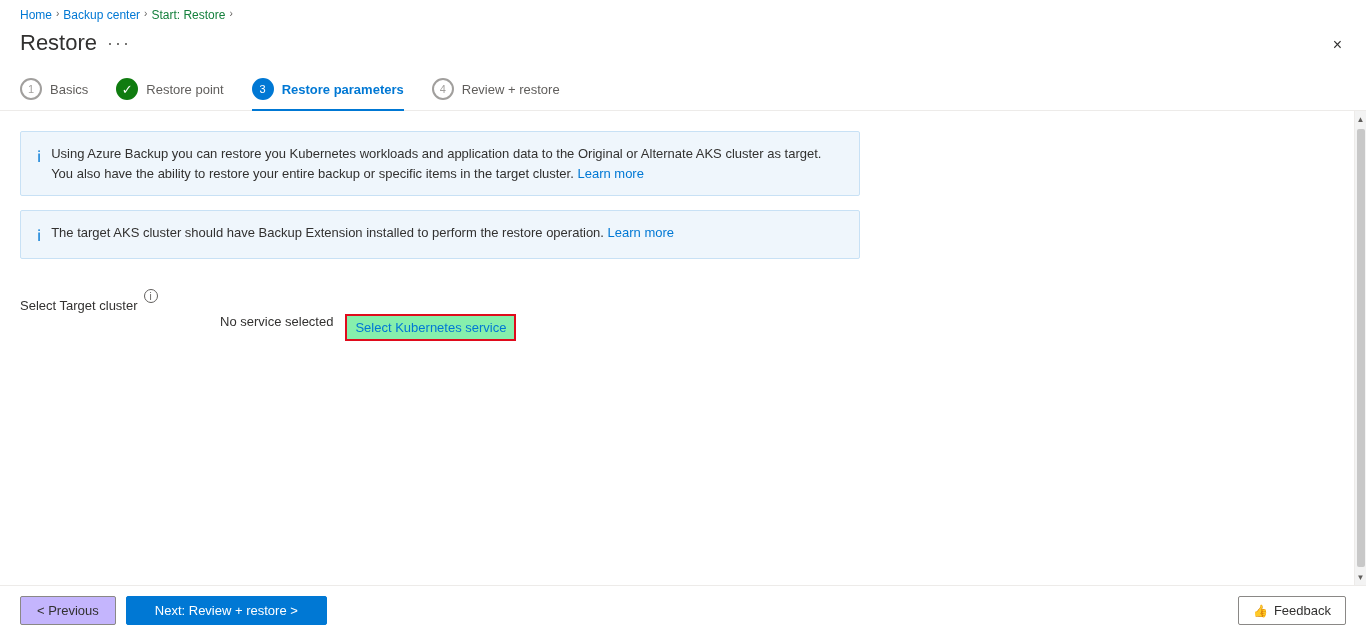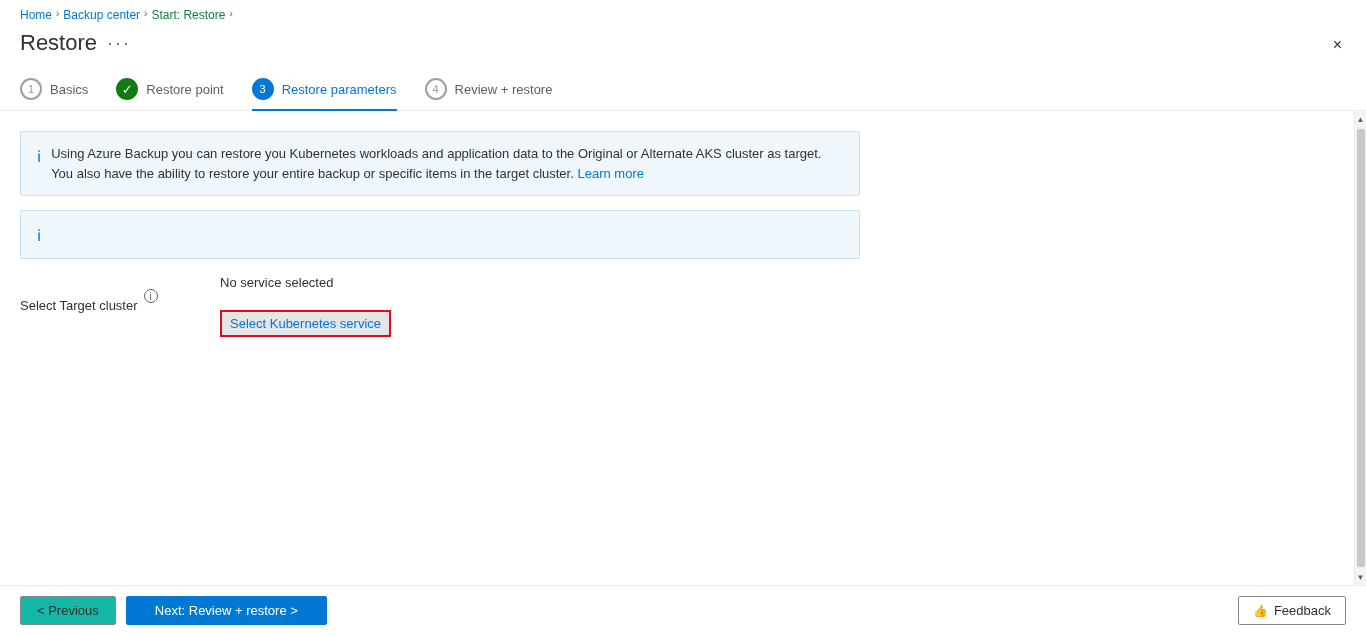--- a/index.html
+++ b/index.html
@@ -105,21 +105,21 @@
       background: #107c10;
       color: #fff;
       font-size: 13px;
     }
     .step-label {
       font-size: 13px;
       color: #605e5c;
     }
     .step-label.active {
       color: #0078d4;
-      font-weight: 400;
+      font-weight: 700;
     }
     .step.active-step::after {
       content: '';
       position: absolute;
       bottom: -1px;
       left: 0;
       right: 0;
       height: 2px;
       background: #0078d4;
     }
@@ -188,35 +188,36 @@
       display: flex;
       align-items: center;
       justify-content: center;
       font-size: 10px;
       color: #605e5c;
       cursor: help;
       flex-shrink: 0;
     }
     .form-control-area {
       display: flex;
-      flex-direction: column;
-      gap: 20px;
+      flex-direction: row;
+      gap: 12px;
+      margin-top: 39px;
     }
     .no-service-text {
       font-size: 13px;
       color: #323130;
     }
     .select-service-btn {
       display: inline-block;
       padding: 4px 8px;
       border: 2px solid #e00b1c;
       color: #0078d4;
       font-size: 13px;
       cursor: pointer;
-      background: #e5e5e5;
+      background: #86efac;
       text-decoration: none;
     }
 
     
     .scroll-track {
       position: absolute;
       right: 0;
       top: 0;
       width: 12px;
       height: 100%;
@@ -254,21 +255,21 @@
       background: #fff;
     }
     .footer-left {
       display: flex;
       align-items: center;
       gap: 10px;
     }
     .btn-previous {
       padding: 6px 16px;
       border: 1px solid #8a8886;
-      background: #14b8a6;
+      background: #c4b5fd;
       color: #323130;
       font-size: 13px;
       cursor: pointer;
       border-radius: 2px;
     }
     .btn-next {
       padding: 6px 28px;
       border: 1px solid #0078d4;
       background: #0078d4;
       color: #fff;
@@ -349,20 +350,24 @@
     <div class="info-box">
       <span class="info-icon">ℹ</span>
       <div class="info-text">
         <span>Using Azure Backup you can restore you Kubernetes workloads and application data to the Original or Alternate AKS cluster as target. You also have the ability to restore your entire backup or specific items in the target cluster.</span>
         <a href="#">Learn more</a>
       </div>
     </div>
 
     <div class="info-box">
       <span class="info-icon">ℹ</span>
+      <div class="info-text">
+        <span>The target AKS cluster should have Backup Extension installed to perform the restore operation.</span>
+        <a href="#">Learn more</a>
+      </div>
     </div>
 
     <div class="form-section">
       <div class="form-label-area">
         <span class="form-label">Select Target cluster</span>
         <div class="form-info-icon" title="Info">i</div>
       </div>
       <div class="form-control-area">
         <span class="no-service-text">No service selected</span>
         <a href="#" class="select-service-btn">Select Kubernetes service</a>

